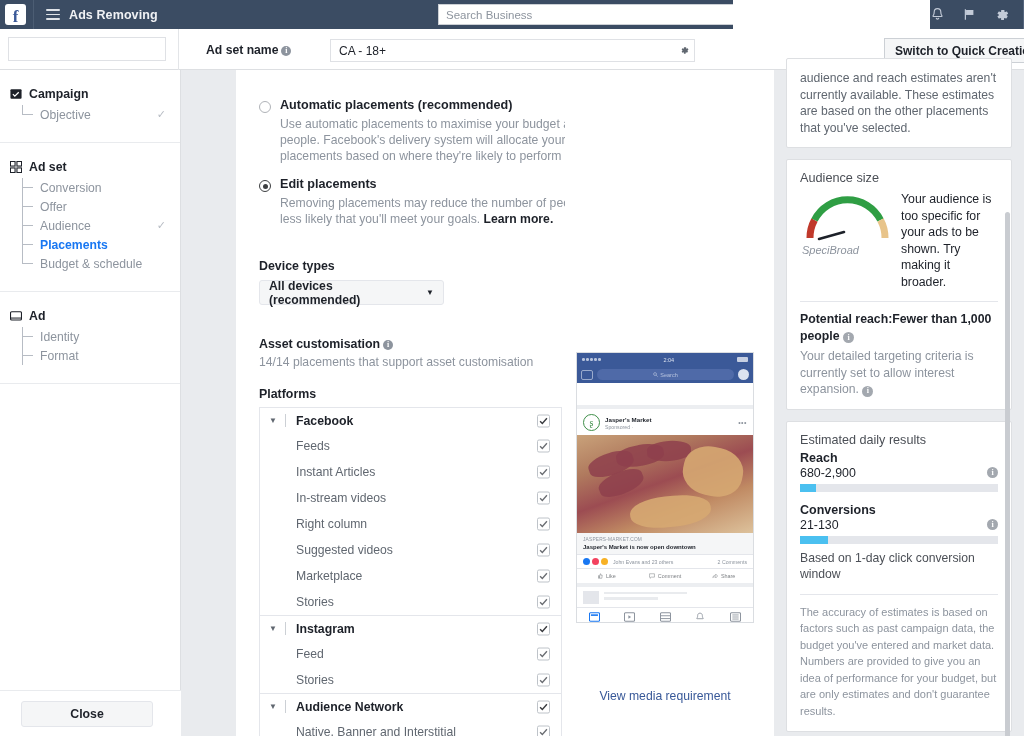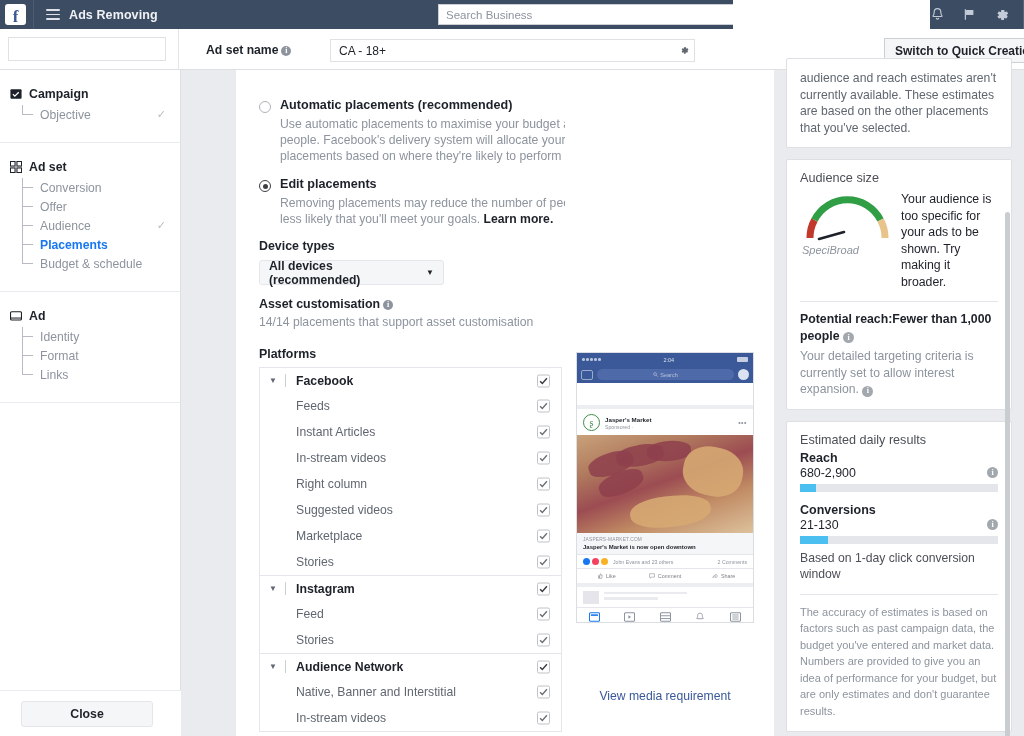--- a/index.html
+++ b/index.html
@@ -114,21 +114,21 @@
     background: #fff; flex: none; margin-top: 3px; margin-right: 9px;
     display: flex; align-items: center; justify-content: center; cursor: pointer;
   }
   .radio.sel { border-color: #3d3f42; }
   .radio.sel::after { content:''; width: 5px; height: 5px; border-radius: 50%; background: #3d3f42; }
   .opt-title { font-size: 12.6px; font-weight: bold; color: #1d2129; }
   .opt-desc { font-size: 12.2px; color: #8d949e; line-height: 16px; margin: 1px 0 0 21px; width: 470px; }
   .opt-desc a { color: #1d2129; font-weight: bold; text-decoration: none; }
   .block-gap { height: 13px; }
 
-  .field-label { font-size: 12.4px; font-weight: bold; color: #1d2129; margin-top: 12px; }
+  .field-label { font-size: 12.4px; font-weight: bold; color: #1d2129; margin-top: 32px; }
   .device-select {
     margin-top: 7px; width: 185px; height: 25px; background: #f5f6f7;
     border: 1px solid #e4e6eb; border-radius: 3px;
     display: flex; align-items: center; padding: 0 9px;
     font-size: 12.2px; font-weight: bold; color: #1d2129; cursor: pointer;
   }
   .device-select .caret { margin-left: 8px; font-size: 8px; color: #1d2129; }
   .sub-note { font-size: 12.2px; color: #8d949e; margin-top: 4px; }
 
   
@@ -386,27 +386,20 @@
           </div>
         <div class="nav-item-label">Identity</div>
       </div>
       <div class="nav-item">
         <div class="nav-tree">
             <div class="vline"></div>
             <div class="hline"></div>
           </div>
         <div class="nav-item-label">Format</div>
       </div>
-      <div class="nav-item">
-        <div class="nav-tree">
-            <div class="vline half"></div>
-            <div class="hline"></div>
-          </div>
-        <div class="nav-item-label">Links</div>
-      </div>
     </div>
 
     <div class="close-bar">
       <div class="close-btn">Close</div>
     </div>
   </div>
 
   <div class="content-gutter"></div>
 
   <div class="maincol">

